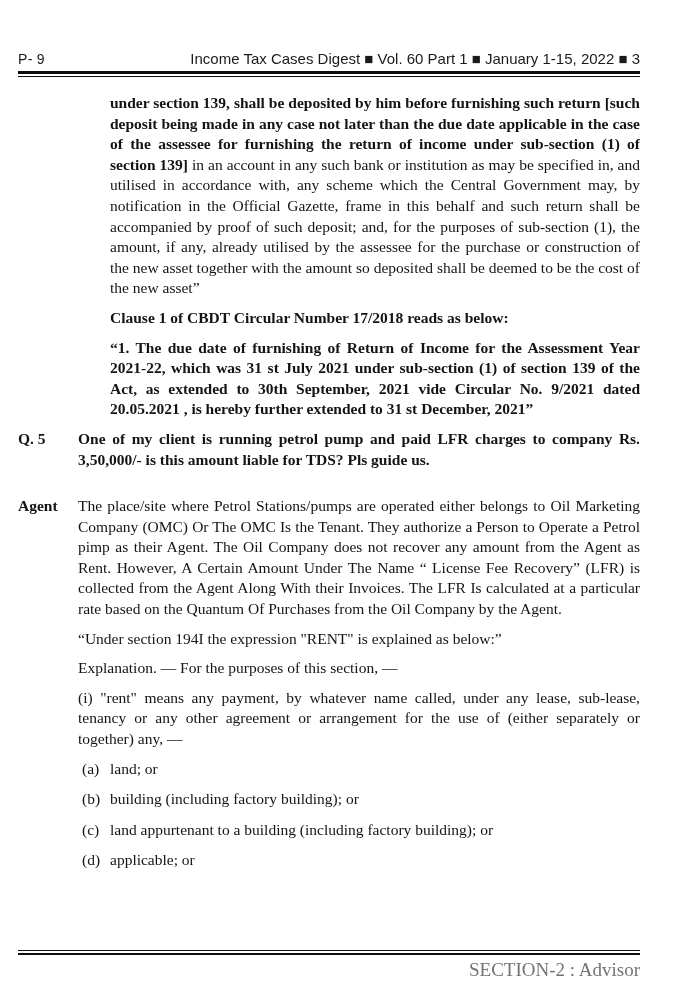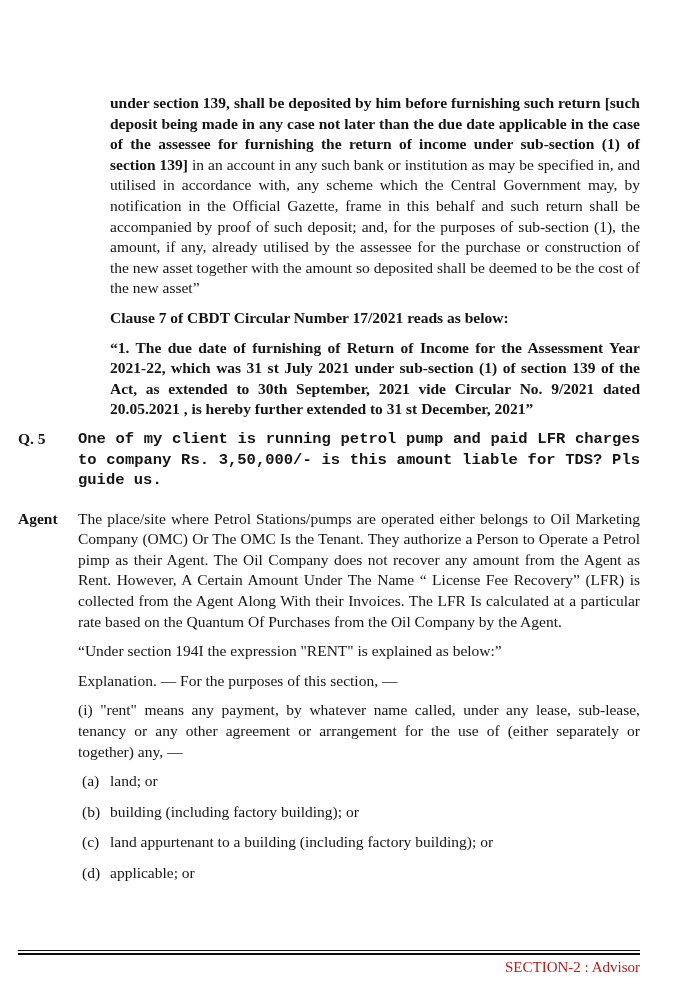--- a/index.html
+++ b/index.html
@@ -32,43 +32,54 @@
   .content{
     position:absolute;left:18px;right:35px;top:93px;
     font-size:15.5px;line-height:20.6px;
   }
   .para{margin:0 0 9px 0;text-align:justify;}
   .indent{margin-left:92px;}
   .bold{font-weight:700;}
   .qa-row{display:flex;margin-bottom:9px;}
   .qa-label{flex:none;width:60px;font-weight:700;}
   .qa-body{flex:1;min-width:0;}
-  .qa-body .para:last-child{margin-bottom:9px;font-family:Liberation Mono, monospace;}
+  .qa-body .para:last-child{margin-bottom:17px;}
   .list{margin-left:4px;}
   .list-item{display:flex;margin-bottom:10px;text-align:left;}
   .list-marker{flex:none;width:28px;}
   
   .ftr{position:absolute;left:18px;right:35px;top:946px;}
   .ftr-text{
-    text-align:right;font-size:15px;margin-top:4px;color:#b91c1c;
+    text-align:right;font-size:19px;margin-top:4px;color:#737373;
     font-family:"Liberation Serif", serif;
   }
 </style>
 </head>
 <body>
 
 <div class="page">
 
+  <div class="hdr">
+    <div class="hdr-row">
+      <span class="page-ref">P- 9</span>
+      <span class="journal-title">Income Tax Cases Digest ■ Vol. 60 Part 1 ■ January 1-15, 2022 ■ 3</span>
+    </div>
+    <div class="rule rule-header">
+      <div class="bar1"></div>
+      <div class="gap"></div>
+      <div class="bar2"></div>
+    </div>
+  </div>
 
   <div class="content">
 
     <p class="para indent"><span class="bold">under section 139, shall be deposited by him before furnishing such return [such deposit being made in any case not later than the due date applicable in the case of the assessee for furnishing the return of income under sub-section (1) of section 139]</span><span> in an account in any such bank or institution as may be specified in, and utilised in accordance with, any scheme which the Central Government may, by notification in the Official Gazette, frame in this behalf and such return shall be accompanied by proof of such deposit; and, for the purposes of sub-section (1), the amount, if any, already utilised by the assessee for the purchase or construction of the new asset together with the amount so deposited shall be deemed to be the cost of the new asset”</span></p>
 
 
-    <p class="para indent bold">Clause 7 of CBDT Circular Number 17/2021 reads as below:</p>
+    <p class="para indent bold">Clause 1 of CBDT Circular Number 17/2018 reads as below:</p>
 
     <p class="para indent bold">“1. The due date of furnishing of Return of Income for the Assessment Year 2021-22, which was 31 st July 2021 under sub-section (1) of section 139 of the Act, as extended to 30th September, 2021 vide Circular No. 9/2021 dated 20.05.2021 , is hereby further extended to 31 st December, 2021”</p>
 
     <div class="qa-row">
       <span class="qa-label">Q. 5</span>
       <div class="qa-body">
         <p class="para bold">One of my client is running petrol pump and paid LFR charges to company Rs. 3,50,000/- is this amount liable for TDS? Pls guide us.</p>
       </div>
     </div>
 

